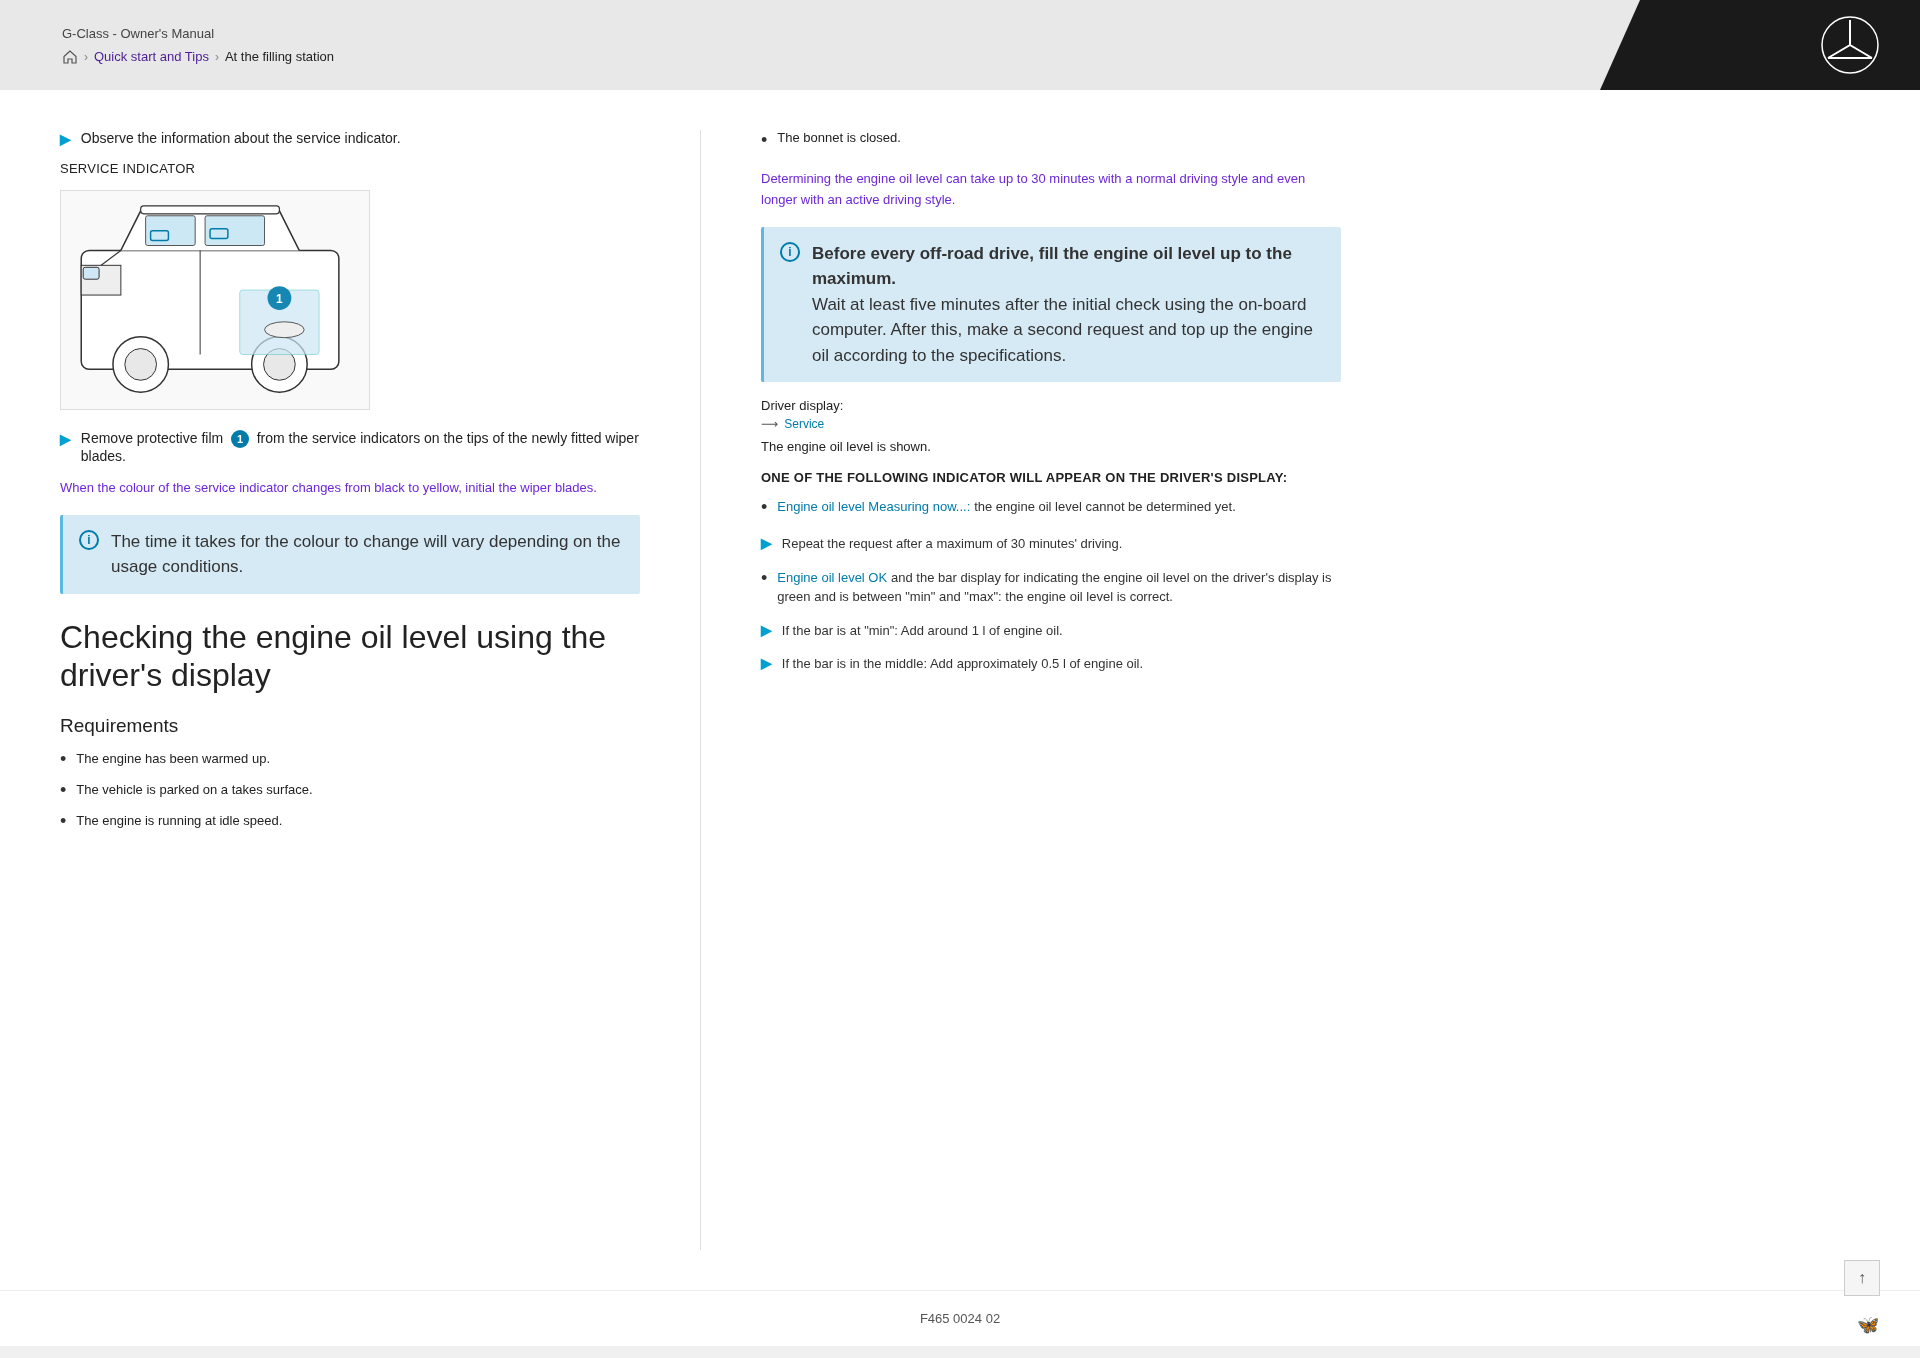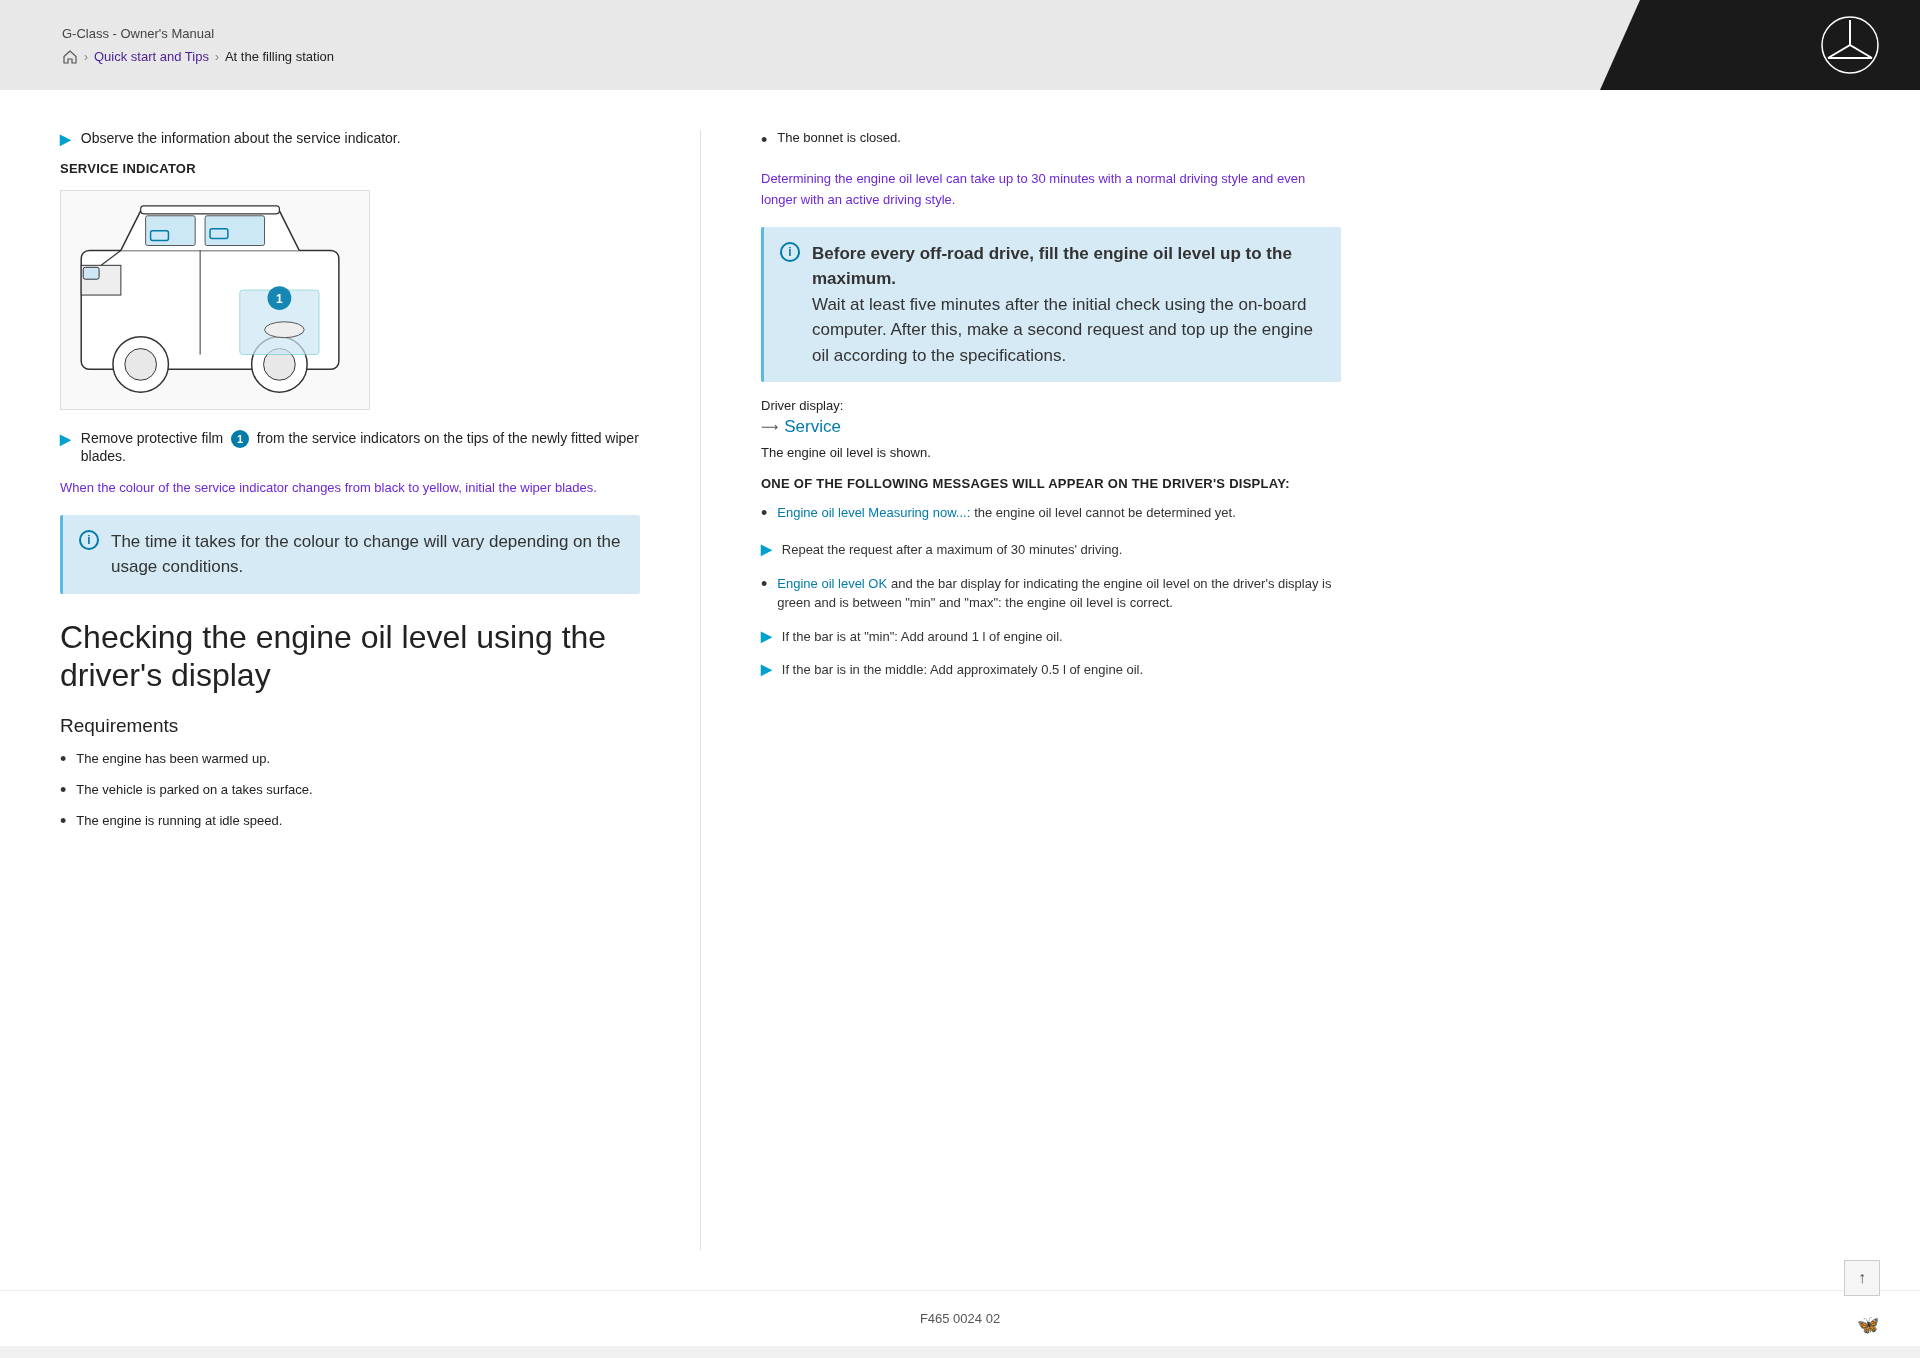--- a/index.html
+++ b/index.html
@@ -107,21 +107,21 @@
     }
     .dot-bullet {
       color: #333;
       font-size: 18px;
       margin-top: -2px;
       flex-shrink: 0;
       line-height: 1.4;
     }
 
     .section-heading {
-      font-weight: bold;
+      font-weight: normal;
       font-size: 13px;
       margin-bottom: 14px;
       letter-spacing: 0.02em;
     }
 
     .service-image {
       width: 310px;
       height: 220px;
       margin: 10px 0 20px 0;
       border: 1px solid #ddd;
@@ -222,21 +222,21 @@
       align-items: center;
       gap: 6px;
       margin: 4px 0 8px 0;
     }
     .nav-arrow {
       color: #555;
       font-size: 12px;
     }
     .nav-service {
       color: #007baa;
-      font-size: 17px;
+      font-size: 12px;
     }
 
     .messages-heading {
       font-weight: bold;
       font-size: 13px;
       margin: 16px 0 12px 0;
       letter-spacing: 0.02em;
     }
 
     .message-item {
@@ -437,21 +437,21 @@
       </div>
     </div>
 
     <p class="driver-display">Driver display:</p>
     <div class="service-nav">
       <span class="nav-arrow">⟶</span>
       <span class="nav-service">Service</span>
     </div>
     <p style="font-size:13px; margin-bottom:14px;">The engine oil level is shown.</p>
 
-    <div class="messages-heading">ONE OF THE FOLLOWING MESSAGES WILL APPEAR ON THE DRIVER'S DISPLAY:</div>
+    <div class="messages-heading">ONE OF THE FOLLOWING INDICATOR WILL APPEAR ON THE DRIVER'S DISPLAY:</div>
 
     <div class="message-item">
       <div style="display:flex; align-items:flex-start; gap:10px;">
         <span class="dot-bullet">•</span>
         <div>
           <span class="message-highlight">Engine oil level Measuring now...:</span>
           <span class="message-text"> <span>the engine oil level cannot be determined yet.</span></span>
         </div>
       </div>
     </div>

